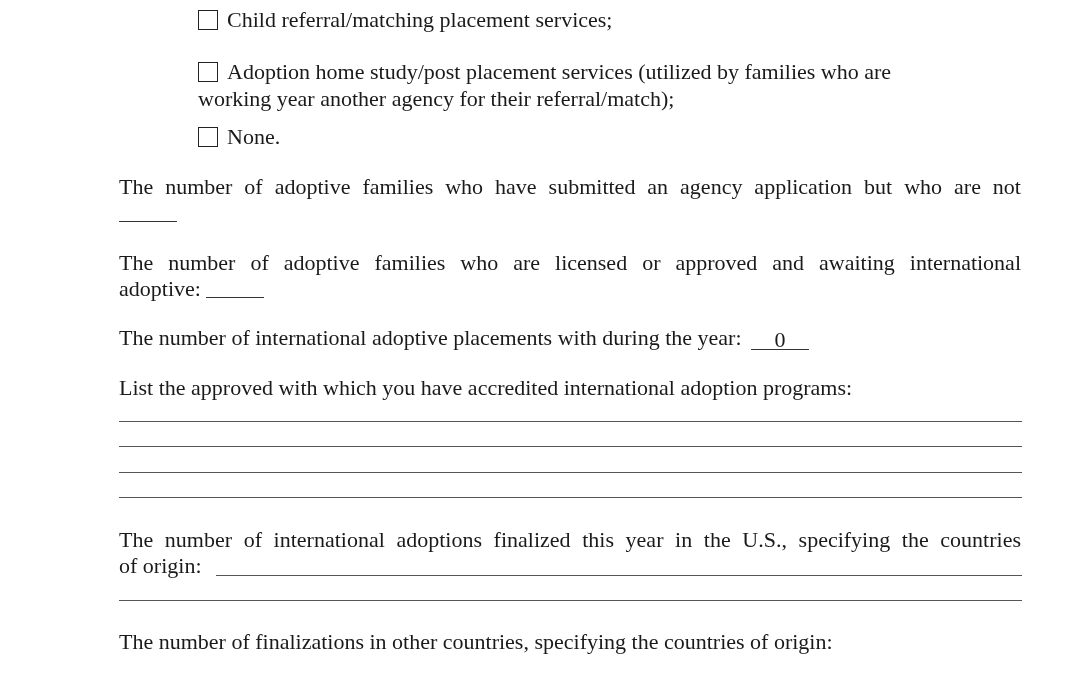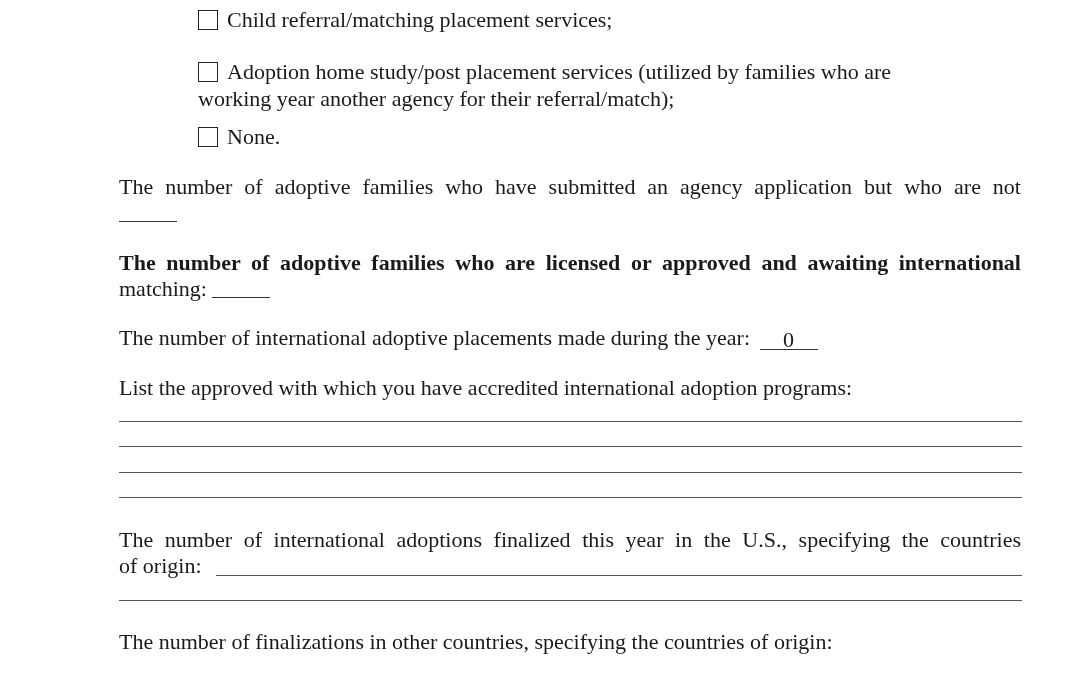--- a/index.html
+++ b/index.html
@@ -33,28 +33,28 @@
 <div class="abs line" style="left:198px; top:87px;">working year another agency for their referral/match);</div>
 <div class="abs line" style="left:198px; top:125px;">
   <span class="cb"></span><span>None.</span>
 </div>
 
 <div class="abs line justify" style="left:119px; top:175px;">The number of adoptive families who have submitted an agency application but who are not</div>
 <div class="abs line" style="left:119px; top:201px;">
   <span class="blank" style="width:58px;"></span>
 </div>
 
-<div class="abs line justify" style="left:119px; top:251px;font-weight:bold;">The number of adoptive families who are licensed or approved and awaiting international</div>
+<div class="abs line justify" style="left:119px; top:251px;">The number of adoptive families who are licensed or approved and awaiting international</div>
 <div class="abs line" style="left:119px; top:277px;">
-  <span>matching:</span>
+  <span>adoptive:</span>
   <span class="blank" style="width:58px;"></span>
 </div>
 
 <div class="abs line" style="left:119px; top:326px;">
-  <span>The number of international adoptive placements made during the year:</span>
+  <span>The number of international adoptive placements with during the year:</span>
   <span class="blank" style="width:58px; margin-left:4px;">0</span>
 </div>
 
 <div class="abs line" style="left:119px; top:376px;">List the approved with which you have accredited international adoption programs:</div>
 <div class="rule" style="top:421px;"></div>
 <div class="rule" style="top:446px;"></div>
 <div class="rule" style="top:472px;"></div>
 <div class="rule" style="top:497px;"></div>
 
 <div class="abs line justify" style="left:119px; top:528px;">The number of international adoptions finalized this year in the U.S., specifying the countries</div>

